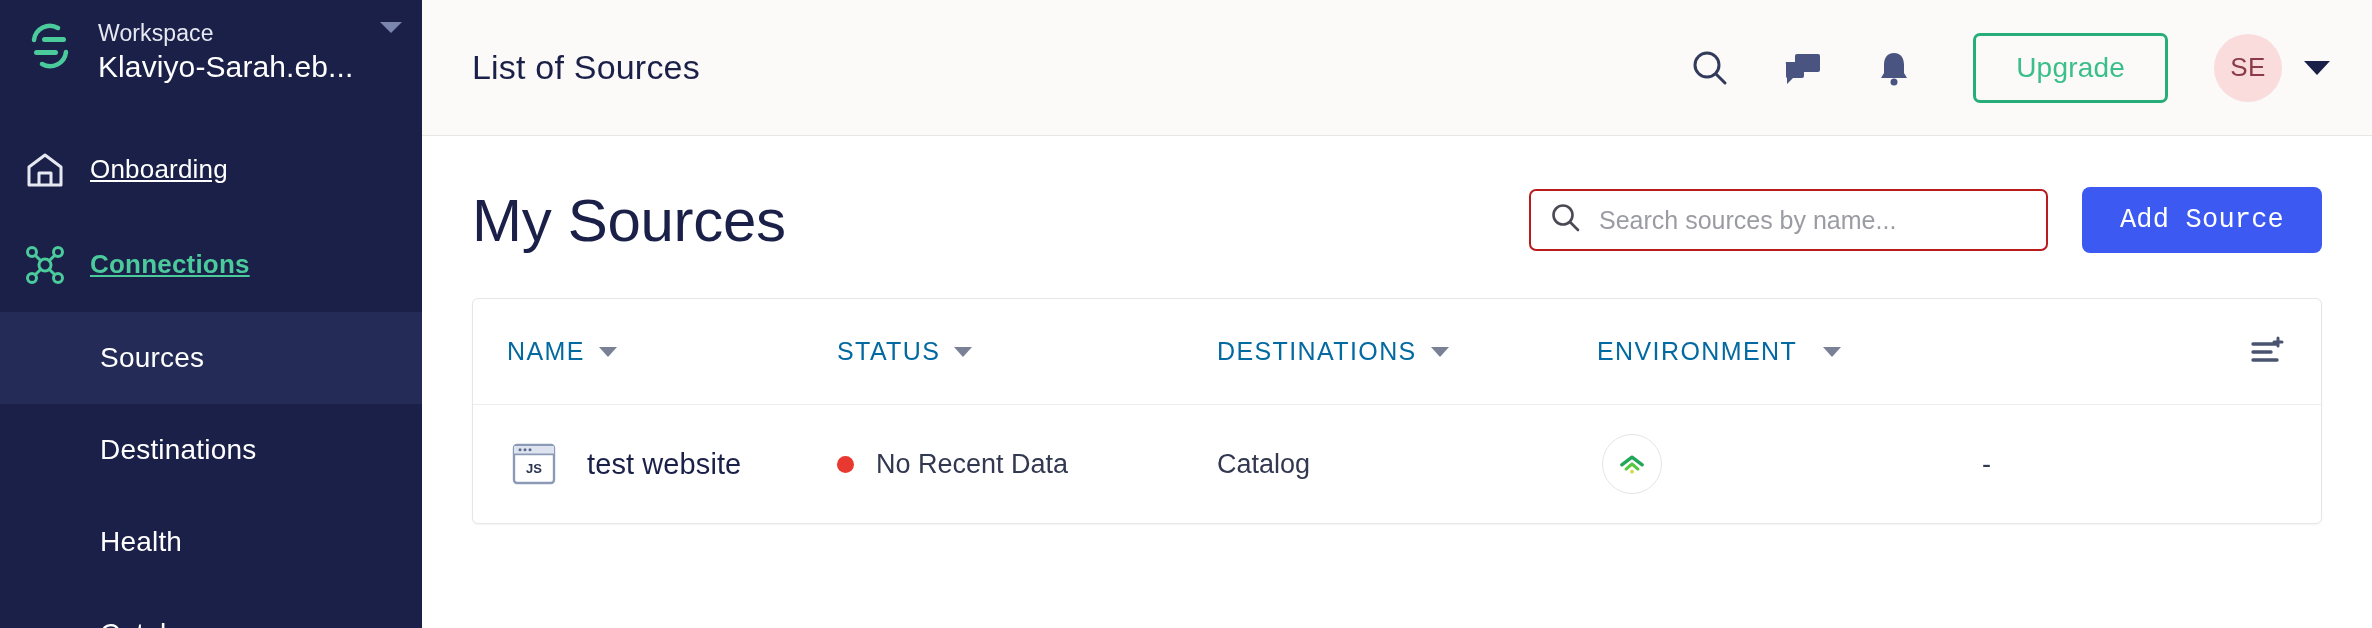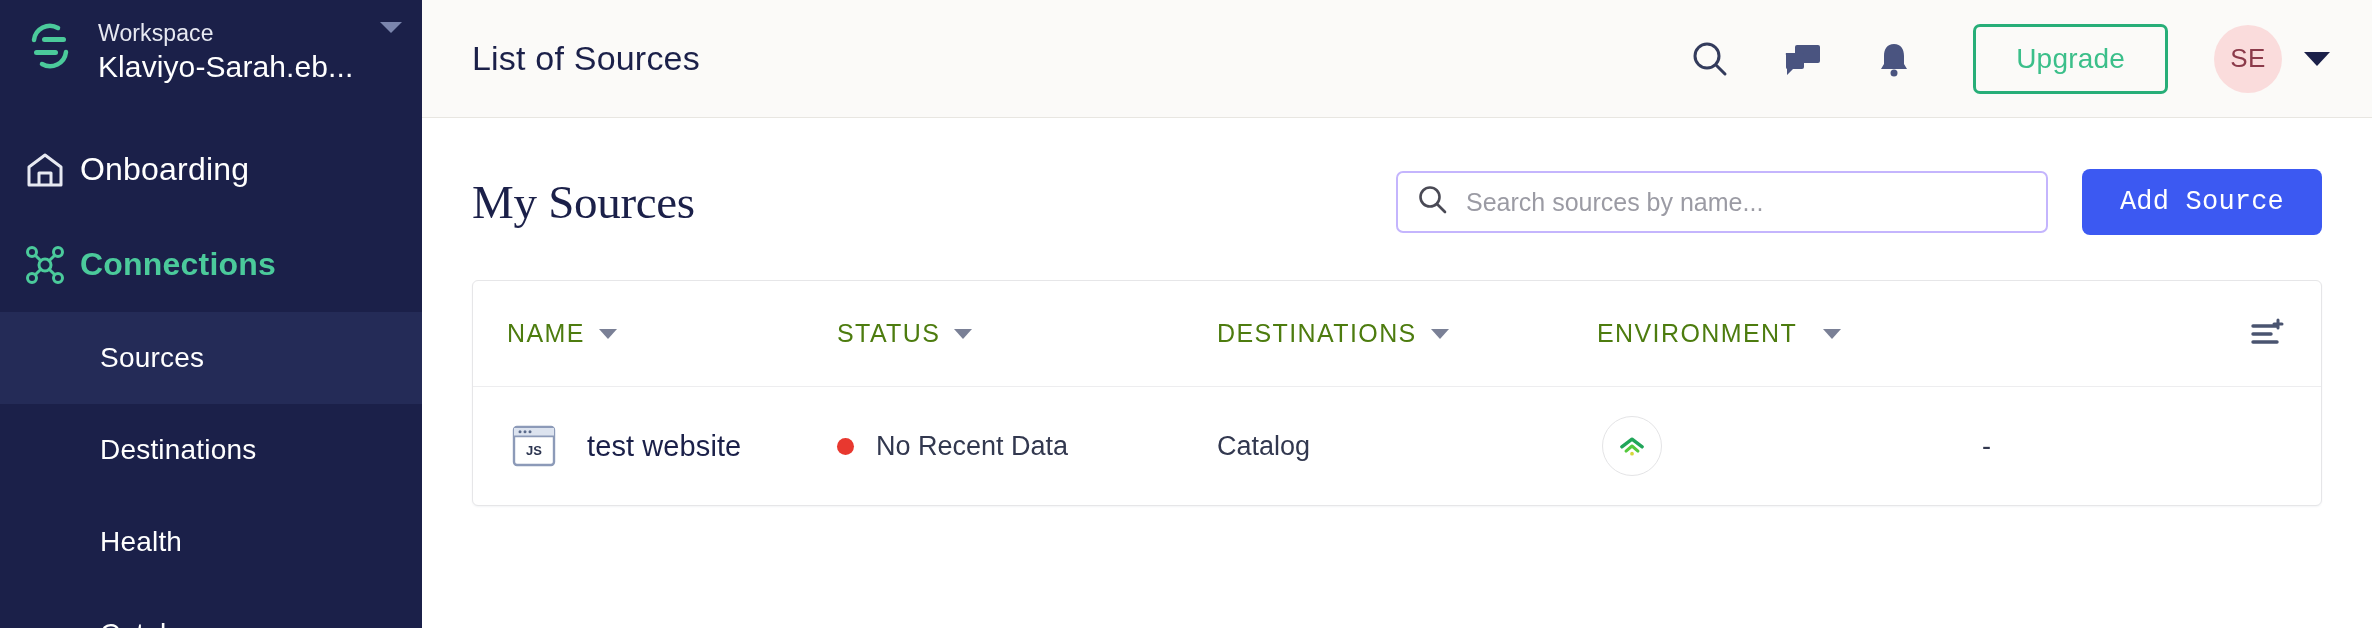--- a/index.html
+++ b/index.html
@@ -44,39 +44,39 @@
     margin-left: 10px; margin-top: 4px;
   }
   .nav-main { margin-top: 18px; }
   .nav-row {
     display: flex; align-items: center;
     height: 95px; padding-left: 22px;
     cursor: pointer;
   }
   .nav-row .nico { width: 46px; height: 46px; flex: 0 0 46px; }
   .nav-row .ntext {
-    margin-left: 12px; font-size: 32px;
-    letter-spacing: .2px; font-weight: 400;
+    margin-left: 22px; font-size: 26px;
+    letter-spacing: .2px; font-weight: 400; text-decoration: underline;
   }
   .nav-onboarding .ntext { color: #FFFFFF; }
   .nav-connections .ntext { color: #4BCA9B; font-weight: 700; }
   .sub-row {
     height: 92px; display: flex; align-items: center;
     padding-left: 100px; cursor: pointer;
   }
   .sub-row span {
     color: #FFFFFF; font-size: 28px; letter-spacing: .2px;
   }
   .sub-row.active { background: #242B57; }
 
   
   .main { flex: 1; height: 628px; background: #FFFFFF; position: relative; }
 
   .topbar {
-    height: 118px; background: #FBFAF8;
+    height: 136px; background: #FBFAF8;
     border-bottom: 1px solid #E8E6E1;
     display: flex; align-items: center;
     padding: 0 42px 0 50px;
     justify-content: space-between;
   }
   .topbar-title {
     font-size: 34px; color: #1B2049; font-weight: 400;
     letter-spacing: .2px;
   }
   .topbar-spacer { flex: 1; }
@@ -110,28 +110,27 @@
     border-right: 13px solid transparent;
     border-top: 14px solid #1B2049;
   }
 
   .content { padding: 0 50px 0 50px; }
   .content-head {
     display: flex; align-items: center;
     height: 132px; padding-top: 36px;
   }
   .page-title {
-    font-size: 47px; color: #1B2049; font-weight: 400;
+    font-size: 60px; color: #1B2049; font-weight: 400;
     letter-spacing: -.3px;
-    font-family: Liberation Serif, serif;
   }
   .head-spacer { flex: 1; }
   .search-wrap {
-    width: 652px; height: 62px;
-    border: 2px solid #c4b5fd; border-radius: 7px;
+    width: 519px; height: 62px;
+    border: 2px solid #b91c1c; border-radius: 7px;
     background: #FFFFFF;
     display: flex; align-items: center;
     padding: 0 18px;
   }
   .search-wrap svg { flex: 0 0 auto; }
   .search-input {
     flex: 1; border: none; outline: none;
     font-size: 25px; color: #1B2049;
     margin-left: 16px; background: transparent;
     font-family: "Liberation Sans", sans-serif;
@@ -155,21 +154,21 @@
     box-shadow: 0 1px 2px rgba(27,32,73,.05);
     overflow: hidden;
   }
   .trow {
     display: flex; align-items: center;
     height: 106px; padding: 0 34px;
   }
   .thead { border-bottom: 1px solid #EDEDEF; }
   .th {
     display: flex; align-items: center;
-    font-size: 25px; color: #4d7c0f;
+    font-size: 25px; color: #0369a1;
     letter-spacing: 1.4px; font-weight: 400;
     cursor: pointer;
   }
   .th .hcaret {
     width: 0; height: 0; margin-left: 14px;
     border-left: 9px solid transparent;
     border-right: 9px solid transparent;
     border-top: 10px solid #7A8096;
   }
   .c-name  { width: 330px; flex: 0 0 330px; }

